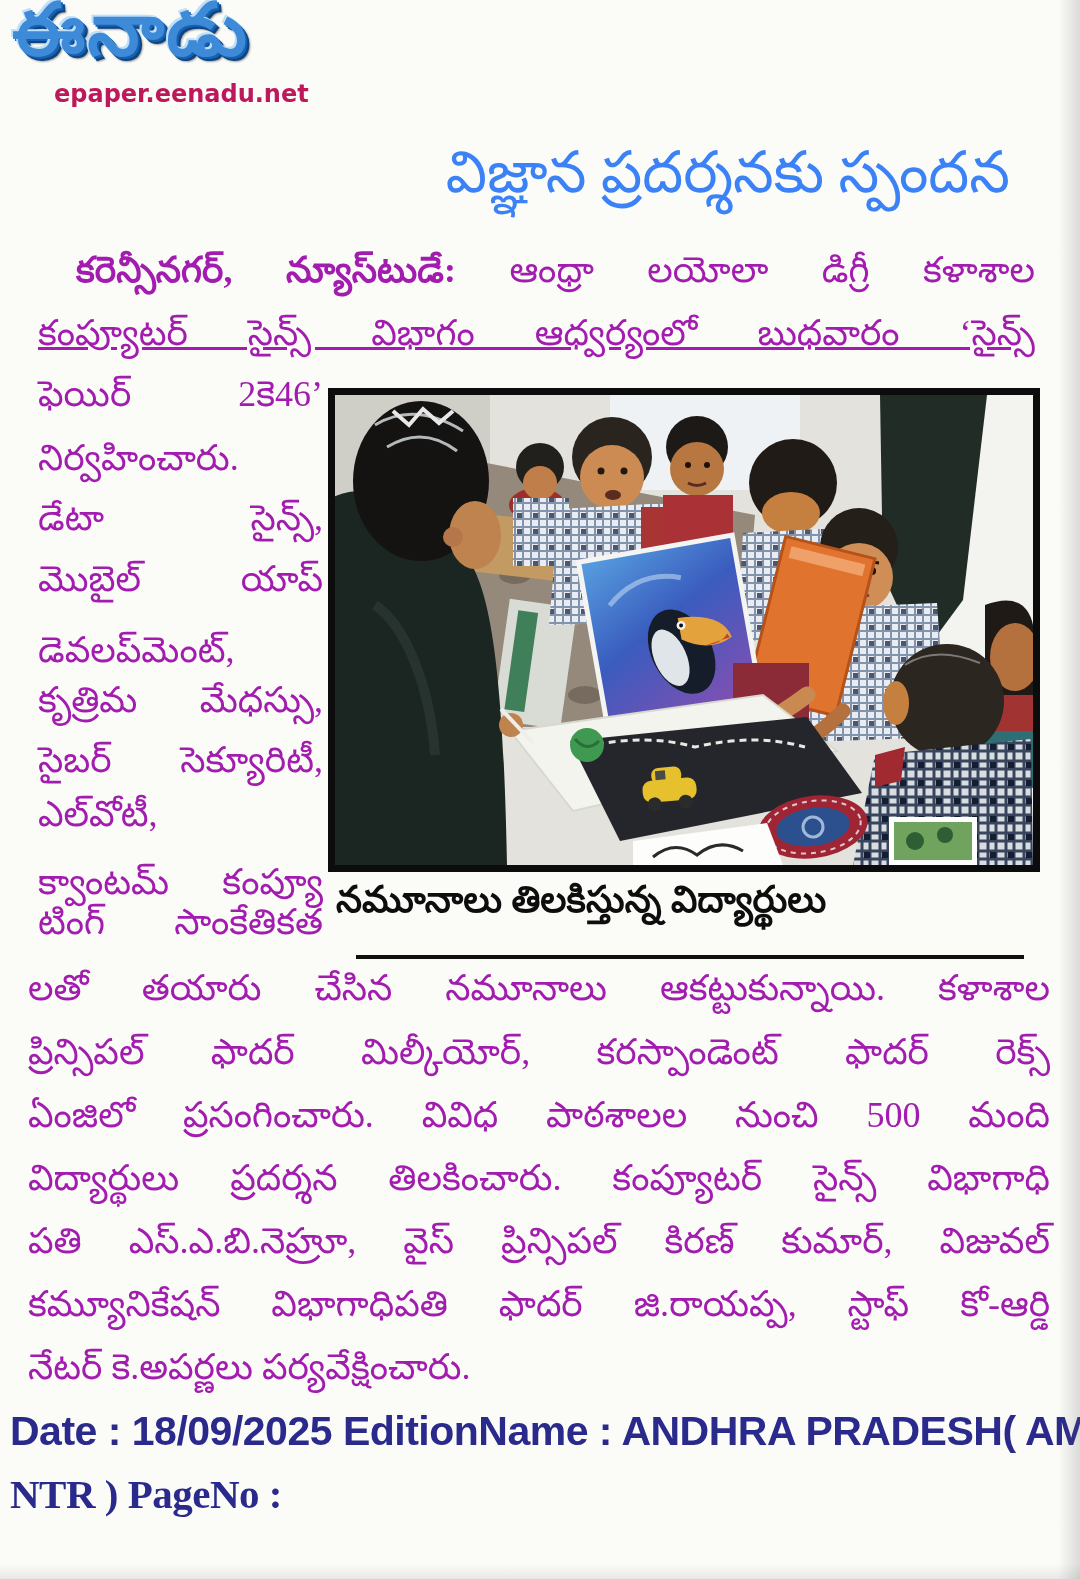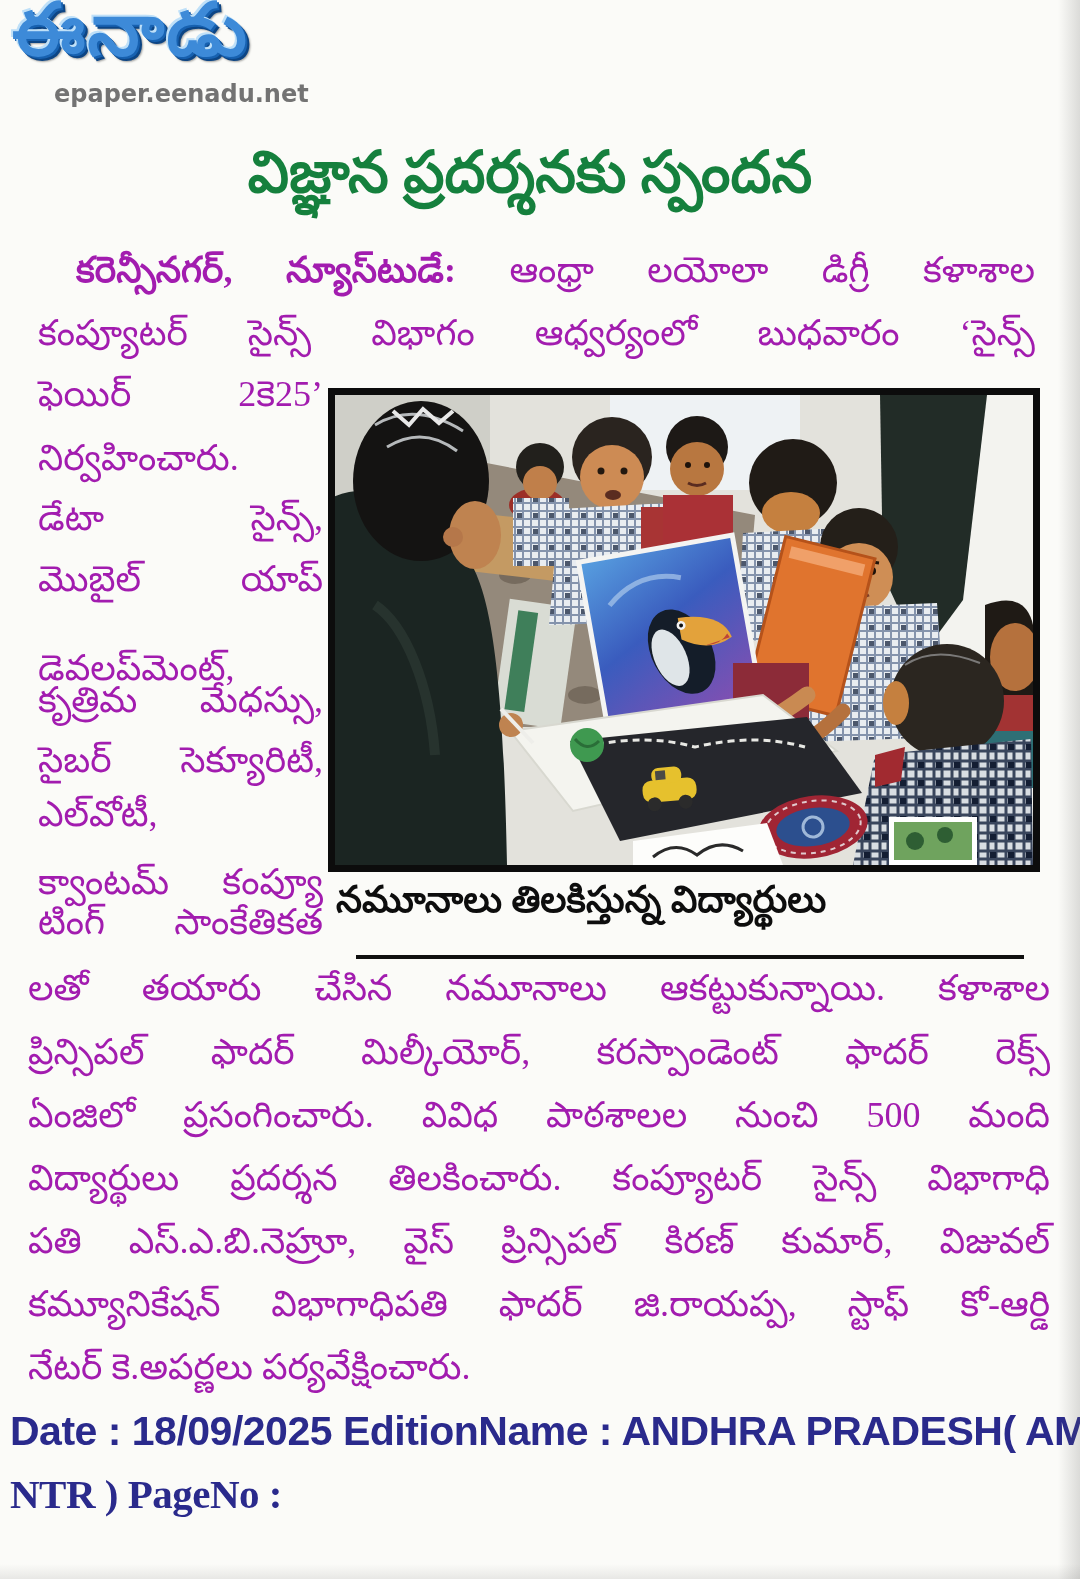--- a/index.html
+++ b/index.html
@@ -13,36 +13,36 @@
   .logo{
     left:12px;top:-8px;
     font-family:"DejaVu Sans", sans-serif;
     font-weight:800;font-size:74px;line-height:1.0;
     color:#3d8ad8;letter-spacing:2px;
     text-shadow:-2px -2px 0 #bfe0f8, 2px 2px 0 #1761b0, 4px 4px 0 #0d4584, 5px 5px 2px rgba(0,0,0,.35);
   }
   .siteurl{
     left:54px;top:80px;
     font-family:"DejaVu Sans", sans-serif;
-    font-weight:700;font-size:24px;color:#737373;letter-spacing:0px;
+    font-weight:700;font-size:24px;color:#be185d;letter-spacing:0px;
   }
   
   .headline{
-    left:50px;top:138px;width:960px;text-align:center;
-    font-weight:700;font-size:58px;color:#15803d;line-height:1.2;
+    left:50px;top:138px;width:960px;text-align:right;
+    font-weight:400;font-size:58px;color:#3b82f6;line-height:1.2;
     font-family:"Liberation Serif", serif;
   }
   
   .tline{
     font-size:36px;color:#a21caf;line-height:1.25;
     font-family:"Liberation Serif", serif;
   }
   .just{text-align:justify;text-align-last:justify;}
   .intro1{left:38px;top:248px;width:997px;text-indent:38px;}
-  .intro2{left:38px;top:311px;width:997px;}
+  .intro2{left:38px;top:311px;width:997px;text-decoration:underline;}
   .lc{left:38px;width:285px;}
   .dateline{font-weight:700;}
   .bl{left:22px;width:1022px;margin-left:6px;}
   
   .photo-frame{
     left:328px;top:388px;width:712px;height:484px;
     background:#0c0c0c;border:7px solid #0c0c0c;box-sizing:border-box;
   }
   .photo-frame svg{display:block;width:698px;height:470px;}
   .caption{
@@ -69,25 +69,25 @@
 <body>
 
 <div class="abs logo">ఈనాడు</div>
 <div class="abs siteurl">epaper.eenadu.net</div>
 
 <div class="abs headline">విజ్ఞాన ప్రదర్శనకు స్పందన</div>
 
 <div class="abs tline just intro1"><span class="dateline">కరెన్సీనగర్, న్యూస్‌టుడే:</span><span> ఆంధ్రా లయోలా డిగ్రీ కళాశాల</span></div>
 <div class="abs tline just intro2">కంప్యూటర్ సైన్స్ విభాగం ఆధ్వర్యంలో బుధవారం ‘సైన్స్</div>
 
-<div class="abs tline just lc" style="top:372px">ఫెయిర్ 2కె25’</div>
+<div class="abs tline just lc" style="top:372px">ఫెయిర్ 2కె46’</div>
 <div class="abs tline lc" style="top:436px">నిర్వహించారు.</div>
 <div class="abs tline just lc" style="top:496px">డేటా సైన్స్,</div>
 <div class="abs tline just lc" style="top:557px">మొబైల్ యాప్</div>
-<div class="abs tline just lc" style="top:646px">డెవలప్‌మెంట్,</div>
+<div class="abs tline just lc" style="top:628px">డెవలప్‌మెంట్,</div>
 <div class="abs tline just lc" style="top:678px">కృత్రిమ మేధస్సు,</div>
 <div class="abs tline just lc" style="top:738px">సైబర్ సెక్యూరిటీ,</div>
 <div class="abs tline lc" style="top:792px">ఎల్‌వోటీ,</div>
 <div class="abs tline just lc" style="top:860px">క్వాంటమ్ కంప్యూ</div>
 <div class="abs tline just lc" style="top:900px">టింగ్ సాంకేతికత</div>
 
 <div class="abs photo-frame">
   <svg viewBox="0 0 698 470" xmlns="http://www.w3.org/2000/svg">
     <defs>
       <pattern id="chk" width="16" height="16" patternUnits="userSpaceOnUse">

